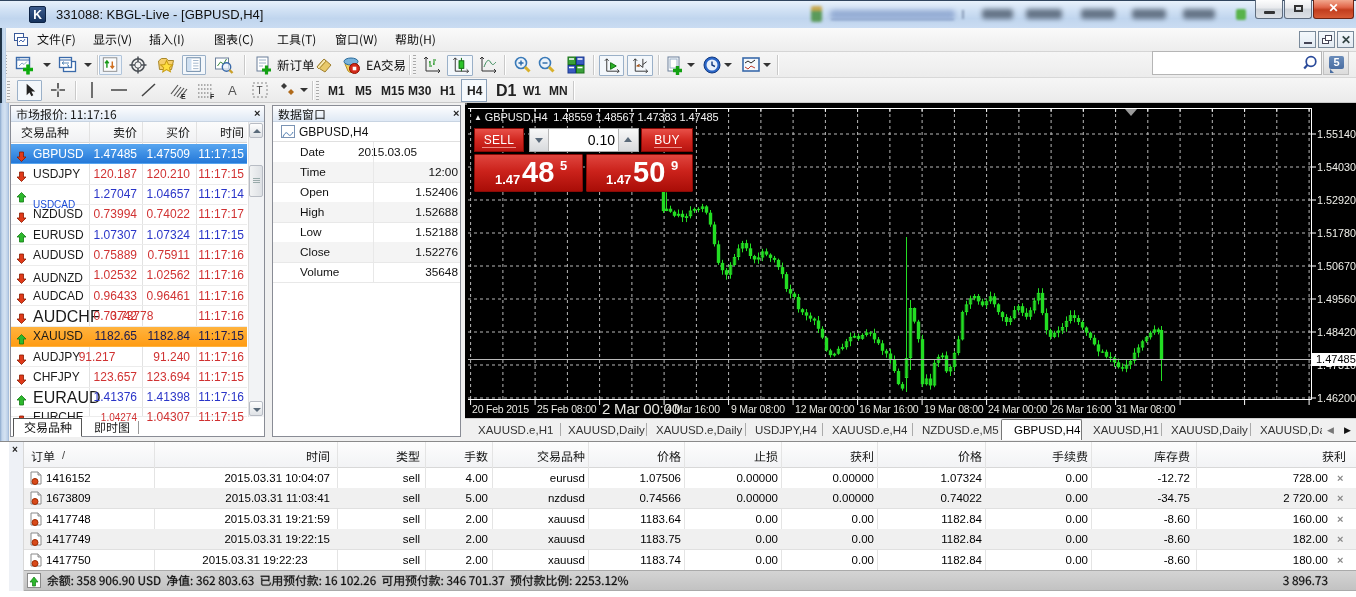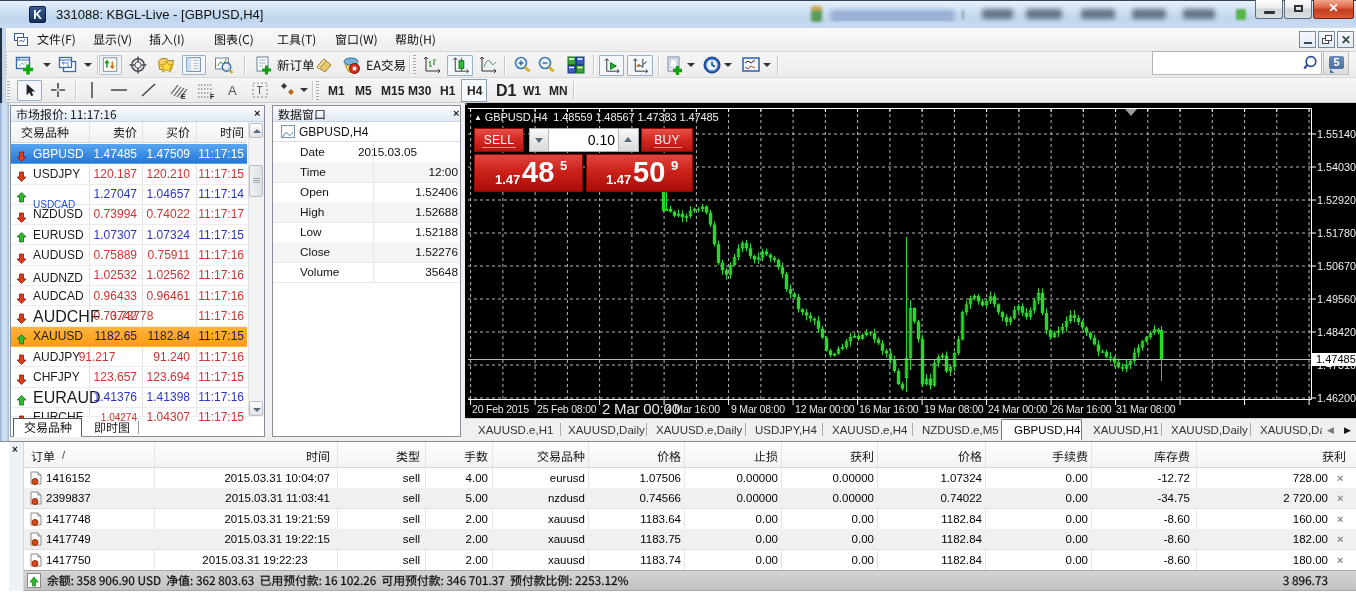--- a/index.html
+++ b/index.html
@@ -643,21 +643,21 @@
 <div style="position:absolute;left:1040px;top:472.0px;width:150px;height:13px;font-size:11.5px;color:#000;line-height:13px;text-align:right">-12.72</div>
 <div style="position:absolute;left:1178px;top:472.0px;width:150px;height:13px;font-size:11.5px;color:#000;line-height:13px;text-align:right">728.00</div>
 <div style="position:absolute;left:1337px;top:472.0px;width:10px;height:12px;font-size:11px;color:#888;font-weight:bold;line-height:12px">×</div>
 <div style="position:absolute;left:24px;top:488.4px;width:1332px;height:20.4px;background:#f0f0f0"></div>
 <div style="position:absolute;left:24px;top:508.4px;width:1332px;height:1px;background:#e0e0e0"></div>
 <div class="ab" style="left:30px;top:491.4px"><svg width="12" height="14" viewBox="0 0 12 14">
       <path d="M1 1 H8 L11 4 V13 H1 Z" fill="#fff" stroke="#8a8a8a"></path>
       <path d="M8 1 V4 H11" fill="#d8d8d8" stroke="#8a8a8a"></path>
       <circle cx="5" cy="10.5" r="3" fill="#d84a1a" stroke="#a02a00"></circle>
     </svg></div>
-<div style="position:absolute;left:46px;top:492.4px;width:80px;height:13px;font-size:11.5px;color:#000;line-height:13px">2399837</div>
+<div style="position:absolute;left:46px;top:492.4px;width:80px;height:13px;font-size:11.5px;color:#000;line-height:13px">1673809</div>
 <div style="position:absolute;left:180px;top:492.4px;width:150px;height:13px;font-size:11.5px;color:#000;line-height:13px;text-align:right">2015.03.31 11:03:41</div>
 <div style="position:absolute;left:270px;top:492.4px;width:150px;height:13px;font-size:11.5px;color:#000;line-height:13px;text-align:right">sell</div>
 <div style="position:absolute;left:338px;top:492.4px;width:150px;height:13px;font-size:11.5px;color:#000;line-height:13px;text-align:right">5.00</div>
 <div style="position:absolute;left:435px;top:492.4px;width:150px;height:13px;font-size:11.5px;color:#000;line-height:13px;text-align:right">nzdusd</div>
 <div style="position:absolute;left:531px;top:492.4px;width:150px;height:13px;font-size:11.5px;color:#000;line-height:13px;text-align:right">0.74566</div>
 <div style="position:absolute;left:628px;top:492.4px;width:150px;height:13px;font-size:11.5px;color:#000;line-height:13px;text-align:right">0.00000</div>
 <div style="position:absolute;left:724px;top:492.4px;width:150px;height:13px;font-size:11.5px;color:#000;line-height:13px;text-align:right">0.00000</div>
 <div style="position:absolute;left:832px;top:492.4px;width:150px;height:13px;font-size:11.5px;color:#000;line-height:13px;text-align:right">0.74022</div>
 <div style="position:absolute;left:938px;top:492.4px;width:150px;height:13px;font-size:11.5px;color:#000;line-height:13px;text-align:right">0.00</div>
 <div style="position:absolute;left:1040px;top:492.4px;width:150px;height:13px;font-size:11.5px;color:#000;line-height:13px;text-align:right">-34.75</div>

